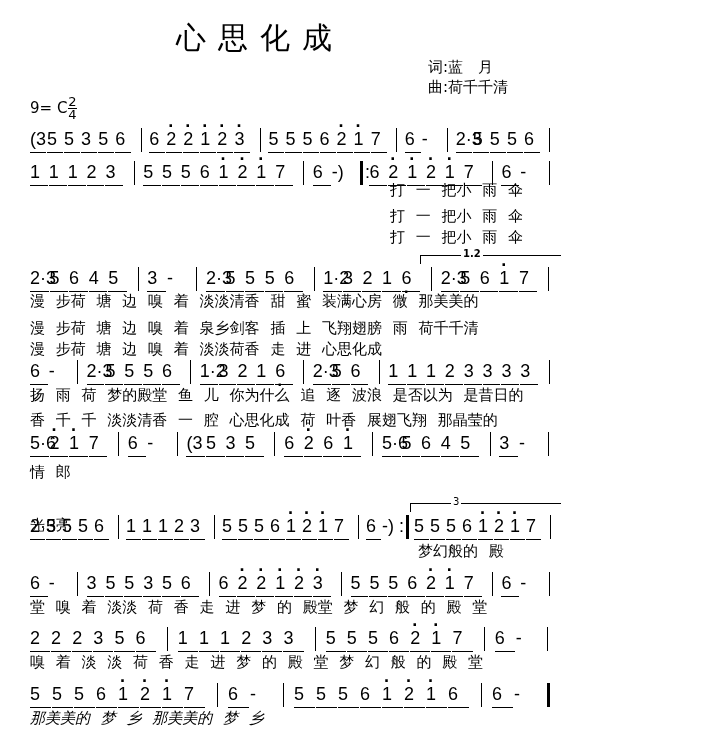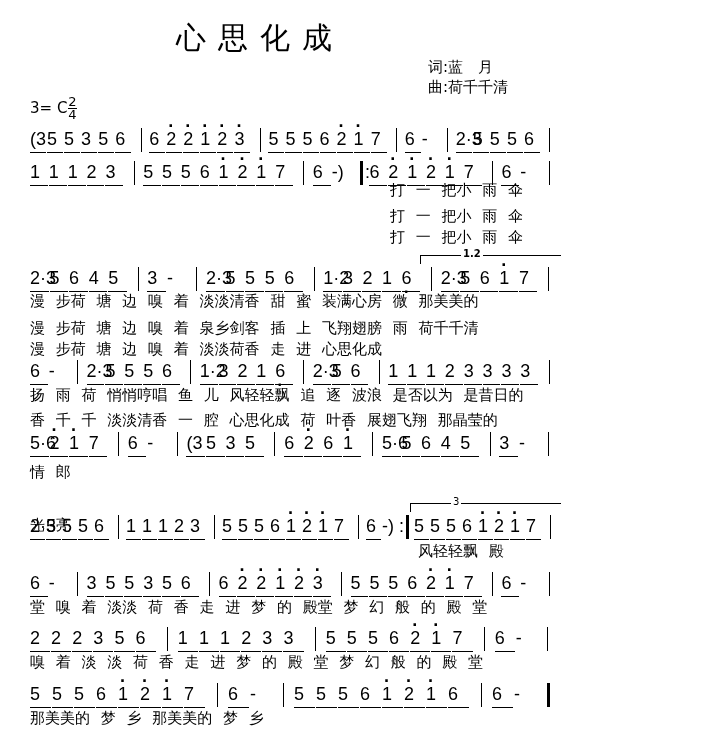--- a/index.html
+++ b/index.html
@@ -25,21 +25,21 @@
   .volta { position: absolute; border-top: 1px solid #000; height: 8px; border-left: 1px solid #000; font-size: 9px; }
   .volta-label { position: absolute; top: -8px; background: #fff; padding: 0 2px; font-size: 10px; }
   .thick { position: absolute; top: 0; width: 3px; height: 24px; background: #000; }
 </style>
 </head>
 <body>
 
 <div class="abs title">心思化成</div>
 <div class="abs credit" style="top:58px"><span>词:</span><span>蓝　月</span></div>
 <div class="abs credit" style="top:78px"><span>曲:</span><span>荷千千清</span></div>
-<div class="abs key"><span>3= C</span><span class="frac"><span class="num">2</span><span>4</span></span></div>
+<div class="abs key"><span>9= C</span><span class="frac"><span class="num">2</span><span>4</span></span></div>
 
 <div id="score">
     <div class="sys" style="top: 128px; width: 532px;">
       <span class="n" style="left: 0px;">(3</span>
       <div class="u1" style="left: 0px; width: 16.0323px; top: 24px;"></div>
       <span class="n" style="left: 17.0323px;">5</span>
       <div class="u1" style="left: 17.0323px; width: 16.0323px; top: 24px;"></div>
       <span class="n" style="left: 34.0645px;">5</span>
       <div class="u1" style="left: 34.0645px; width: 16.0323px; top: 24px;"></div>
       <span class="n" style="left: 51.0968px;">3</span>
@@ -246,21 +246,21 @@
       <span class="n" style="left: 433.714px;">3</span>
       <div class="u1" style="left: 433.714px; width: 17.8571px; top: 24px;"></div>
       <span class="n" style="left: 452.571px;">3</span>
       <div class="u1" style="left: 452.571px; width: 17.8571px; top: 24px;"></div>
       <span class="n" style="left: 471.429px;">3</span>
       <div class="u1" style="left: 471.429px; width: 17.8571px; top: 24px;"></div>
       <span class="n" style="left: 490.286px;">3</span>
       <div class="u1" style="left: 490.286px; width: 17.8571px; top: 24px;"></div>
       <div class="bar" style="left: 518.571px;"></div>
     </div>
-    <div class="lyr" style="left: 30px; top: 385px; word-spacing: 6px;">扬 雨 荷 悄悄哼唱 鱼 儿 风轻轻飘 追 逐 波浪 是否以为 是昔日的</div>
+    <div class="lyr" style="left: 30px; top: 385px; word-spacing: 6px;">扬 雨 荷 梦的殿堂 鱼 儿 你为什么 追 逐 波浪 是否以为 是昔日的</div>
     <div class="lyr" style="left: 30px; top: 410px; word-spacing: 6px;">香 千 千 淡淡清香 一 腔 心思化成 荷 叶香 展翅飞翔 那晶莹的</div>
     <div class="sys" style="top: 432px; width: 532px;">
       <span class="n" style="left: 0px;">5·6</span>
       <div class="u1" style="left: 0px; width: 18.5556px; top: 24px;"></div>
       <span class="n dot-hi" style="left: 19.5556px;">2</span>
       <div class="u1" style="left: 19.5556px; width: 18.5556px; top: 24px;"></div>
       <span class="n dot-hi" style="left: 39.1111px;">1</span>
       <div class="u1" style="left: 39.1111px; width: 18.5556px; top: 24px;"></div>
       <span class="n" style="left: 58.6667px;">7</span>
       <div class="u1" style="left: 58.6667px; width: 18.5556px; top: 24px;"></div>
@@ -361,21 +361,21 @@
       <span class="n dot-hi" style="left: 448px;">1</span>
       <div class="u1" style="left: 448px; width: 15px; top: 24px;"></div>
       <span class="n dot-hi" style="left: 464px;">2</span>
       <div class="u1" style="left: 464px; width: 15px; top: 24px;"></div>
       <span class="n dot-hi" style="left: 480px;">1</span>
       <div class="u1" style="left: 480px; width: 15px; top: 24px;"></div>
       <span class="n" style="left: 496px;">7</span>
       <div class="u1" style="left: 496px; width: 15px; top: 24px;"></div>
       <div class="bar" style="left: 520px;"></div>
     </div>
-    <div class="lyr" style="left: 418px; top: 541px; word-spacing: 6px;">风轻轻飘 殿</div>
+    <div class="lyr" style="left: 418px; top: 541px; word-spacing: 6px;">梦幻般的 殿</div>
     <div class="sys" style="top: 572px; width: 532px;">
       <span class="n" style="left: 0px;">6</span>
       <div class="u1" style="left: 0px; width: 17.8571px; top: 24px;"></div>
       <span class="n" style="left: 18.8571px;">-</span>
       <div class="bar" style="left: 47.1429px;"></div>
       <span class="n" style="left: 56.5714px;">3</span>
       <div class="u1" style="left: 56.5714px; width: 17.8571px; top: 24px;"></div>
       <span class="n" style="left: 75.4286px;">5</span>
       <div class="u1" style="left: 75.4286px; width: 17.8571px; top: 24px;"></div>
       <span class="n" style="left: 94.2857px;">5</span>
@@ -506,21 +506,21 @@
       <span class="n dot-hi" style="left: 396px;">1</span>
       <div class="u1" style="left: 396px; width: 21px; top: 24px;"></div>
       <span class="n" style="left: 418px;">6</span>
       <div class="u1" style="left: 418px; width: 21px; top: 24px;"></div>
       <div class="bar" style="left: 451px;"></div>
       <span class="n" style="left: 462px;">6</span>
       <div class="u1" style="left: 462px; width: 21px; top: 24px;"></div>
       <span class="n" style="left: 484px;">-</span>
       <div class="thick" style="left: 517px;"></div>
     </div>
-    <div class="lyr" style="left: 30px; top: 708px; word-spacing: 6px;">那美美的 梦 乡 那美美的 梦 乡</div>
+    <div class="lyr" style="left: 30px; top: 708px; word-spacing: 6px; font-style: italic;">那美美的 梦 乡 那美美的 梦 乡</div>
   </div>
 
 <div class="volta" style="left: 420px; top: 255px; width: 140px; position: absolute;">
     <span class="volta-label" style="left: 40px; font-weight: bold;">1.2</span>
   </div>
 <div class="volta" style="left: 410px; top: 503px; width: 150px; position: absolute;">
     <span class="volta-label" style="left: 40px;">3</span>
   </div>
 
 </body></html>

